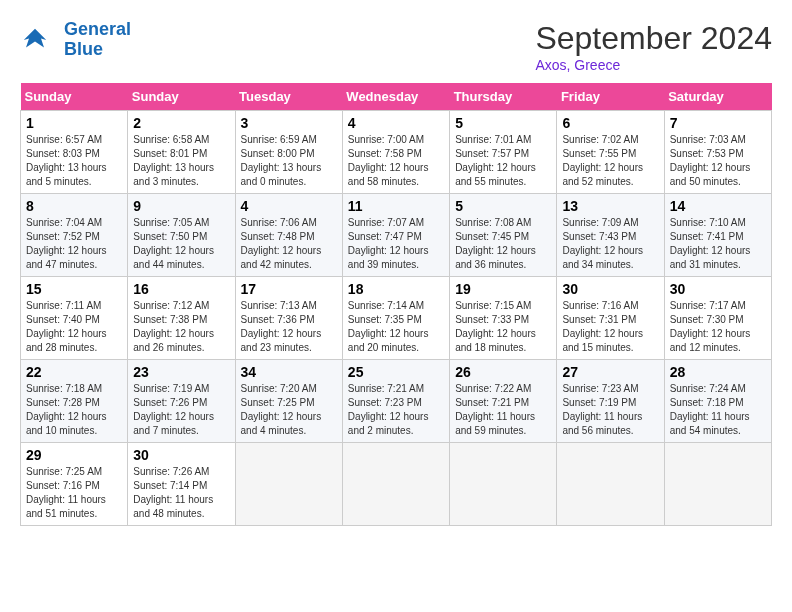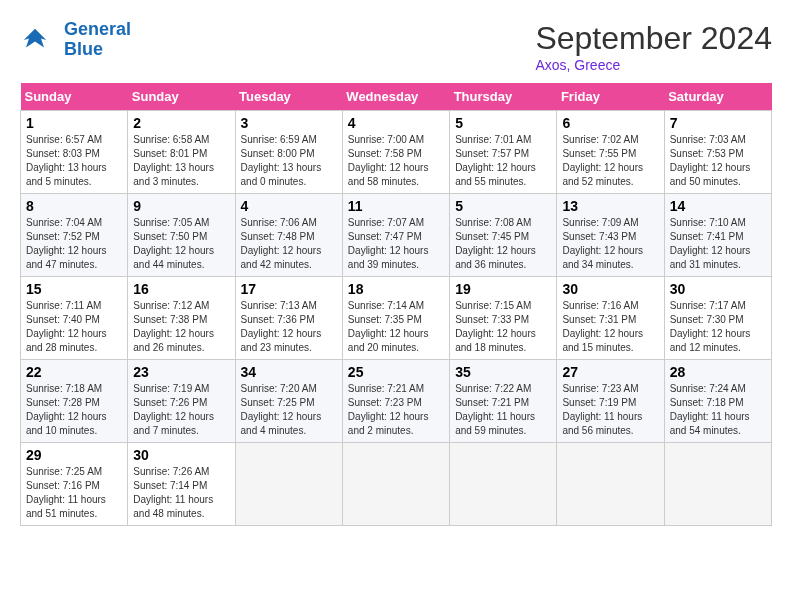--- a/index.html
+++ b/index.html
@@ -218,21 +218,21 @@
         </td>
         <td>
           <span class="day-num">34</span>
           <div class="day-info">Sunrise: 7:20 AM<br>Sunset: 7:25 PM<br>Daylight: 12 hours and 4 minutes.</div>
         </td>
         <td>
           <span class="day-num">25</span>
           <div class="day-info">Sunrise: 7:21 AM<br>Sunset: 7:23 PM<br>Daylight: 12 hours and 2 minutes.</div>
         </td>
         <td>
-          <span class="day-num">35</span>
+          <span class="day-num">26</span>
           <div class="day-info">Sunrise: 7:22 AM<br>Sunset: 7:21 PM<br>Daylight: 11 hours and 59 minutes.</div>
         </td>
         <td>
           <span class="day-num">27</span>
           <div class="day-info">Sunrise: 7:23 AM<br>Sunset: 7:19 PM<br>Daylight: 11 hours and 56 minutes.</div>
         </td>
         <td>
           <span class="day-num">28</span>
           <div class="day-info">Sunrise: 7:24 AM<br>Sunset: 7:18 PM<br>Daylight: 11 hours and 54 minutes.</div>
         </td>

